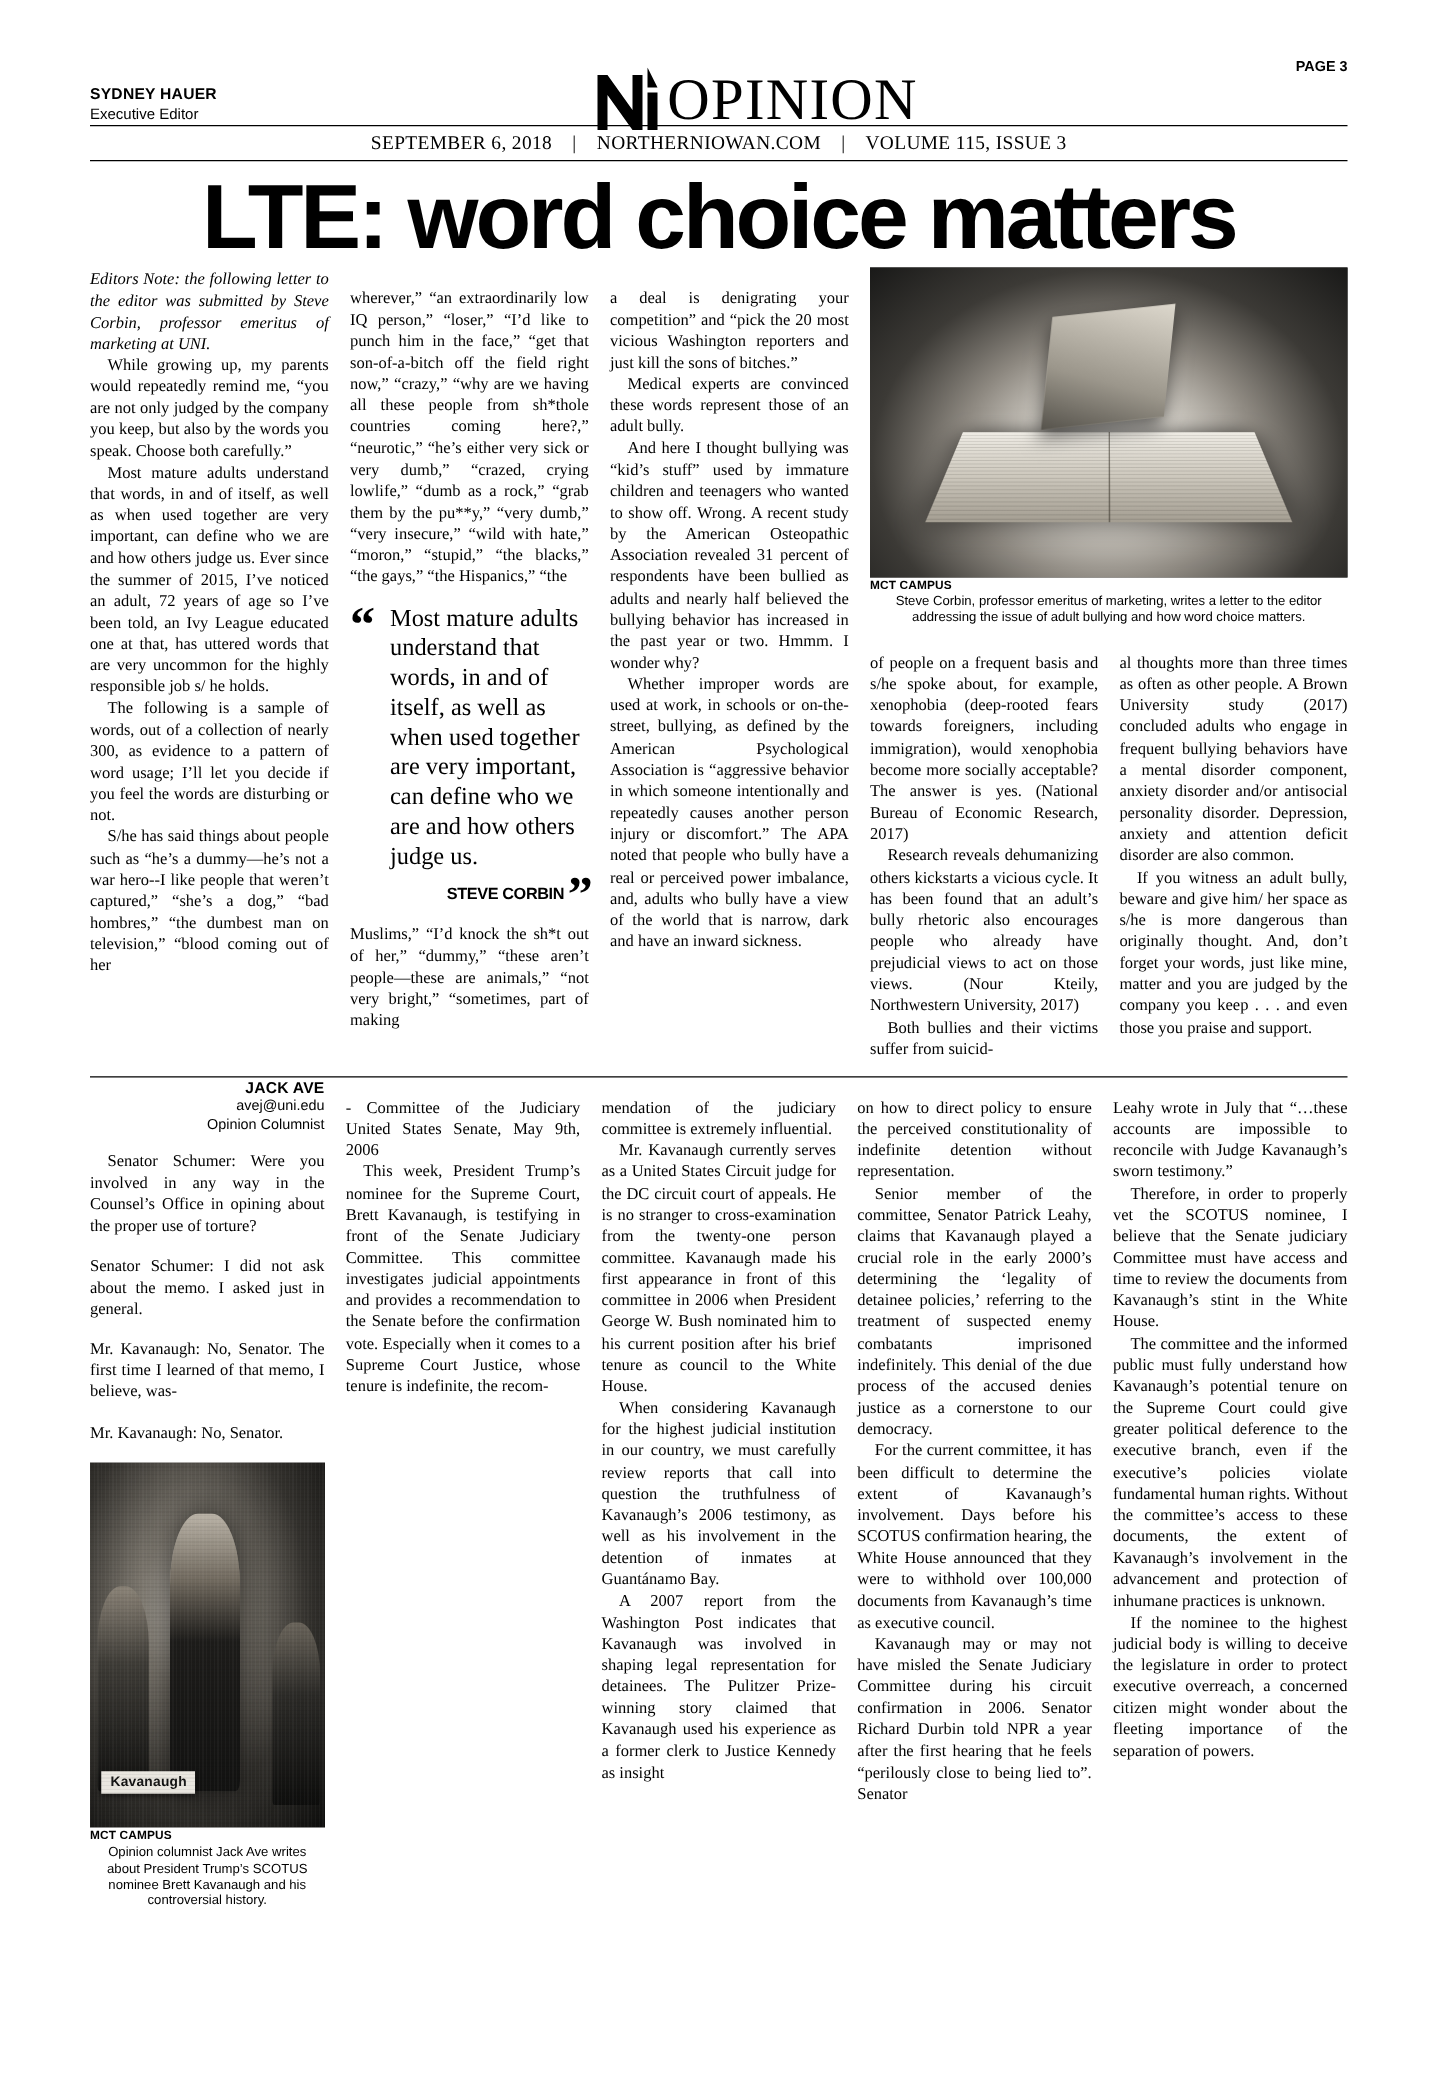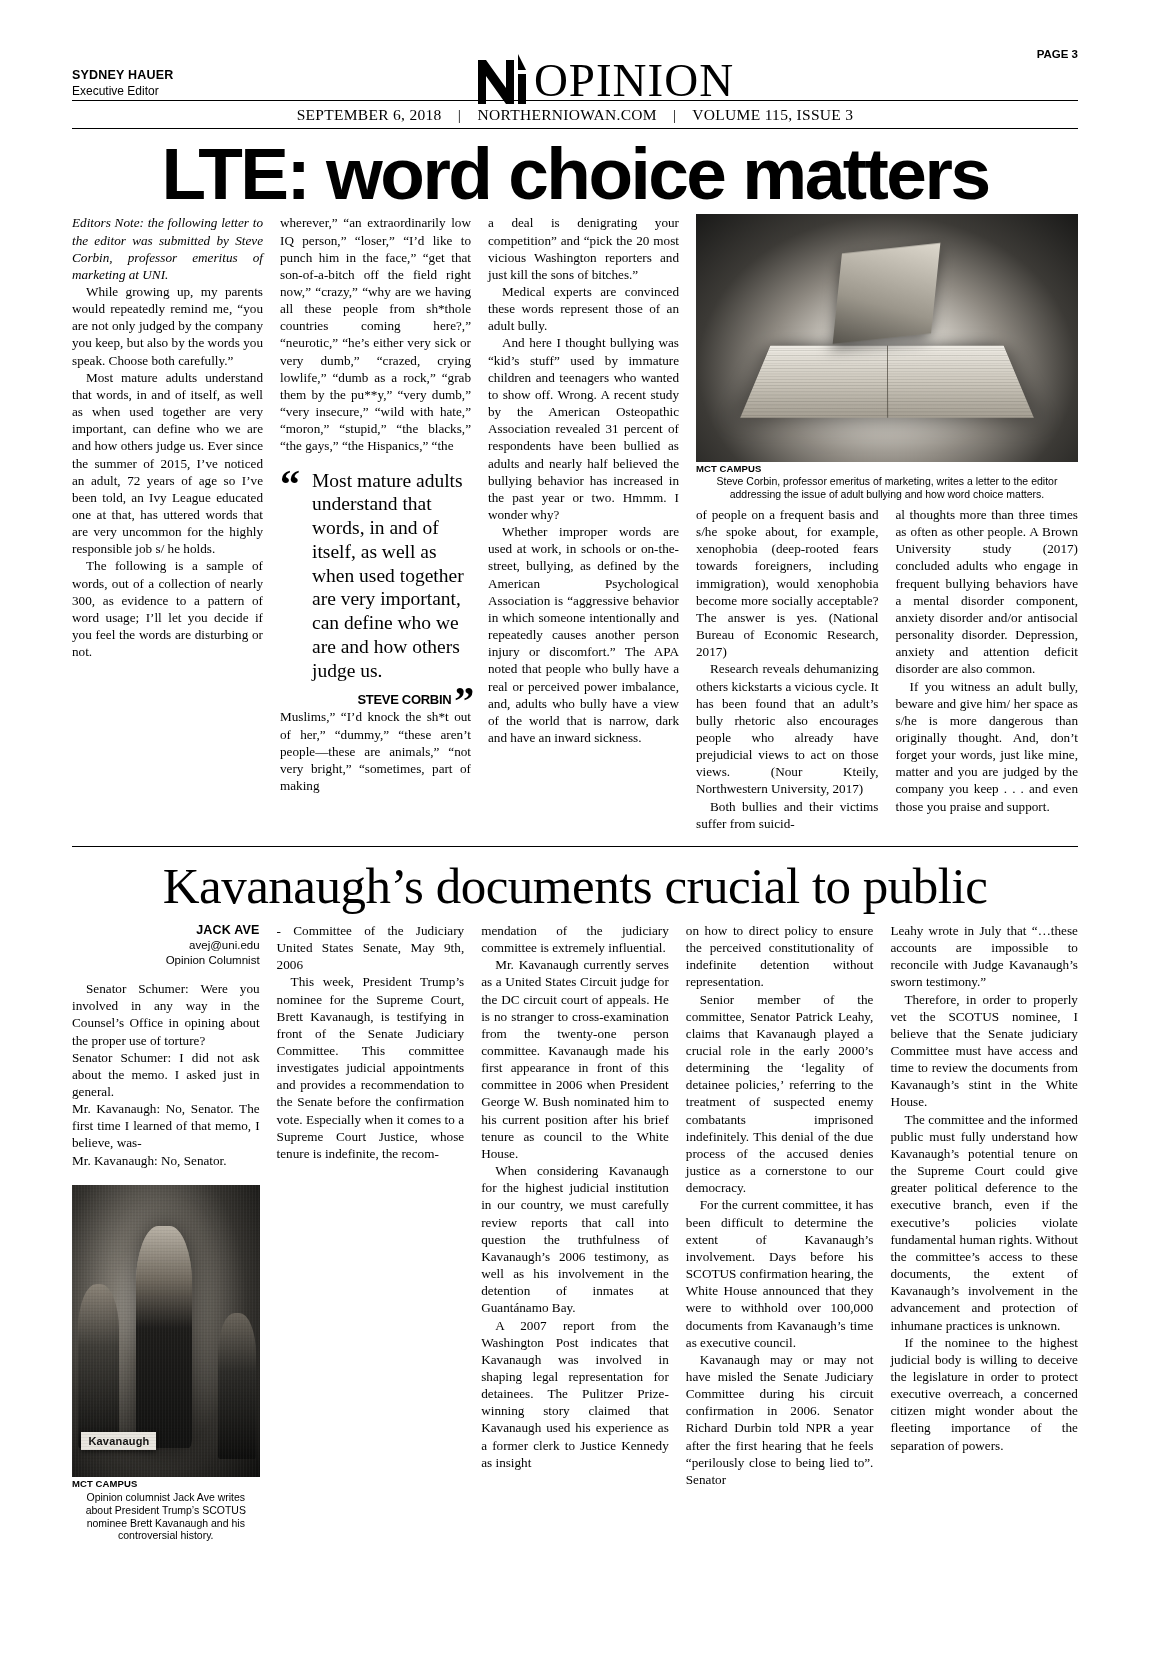--- a/index.html
+++ b/index.html
@@ -126,21 +126,21 @@
     flex: 1 1 0;
     font-size: 13.2px;
     line-height: 1.30;
     text-align: justify;
     hyphens: auto;
   }
   .col p {
     margin: 0;
     text-indent: 14px;
   }
-  .col p.noindent { text-indent: 0; }
+  .col p.noindent { text-indent: 0; margin-top: 15px; }
   .col p.italic { font-style: italic; text-indent: 0; }
 
   
   .pullquote {
     margin: 14px 0 8px 0;
     font-size: 19.5px;
     line-height: 1.22;
     text-align: left;
     position: relative;
     padding-left: 32px;
@@ -351,20 +351,21 @@
 
   <div class="headline-lte">LTE: word choice matters</div>
 
   <div class="cols">
 
     <div class="col">
       <p class="italic">Editors Note: the following letter to the editor was submitted by Steve Corbin, professor emeritus of marketing at UNI.</p>
       <p>While growing up, my parents would repeatedly remind me, “you are not only judged by the company you keep, but also by the words you speak. Choose both carefully.”</p>
       <p>Most mature adults understand that words, in and of itself, as well as when used together are very important, can define who we are and how others judge us. Ever since the summer of 2015, I’ve noticed an adult, 72 years of age so I’ve been told, an Ivy League educated one at that, has uttered words that are very uncommon for the highly responsible job s/ he holds.</p>
       <p>The following is a sample of words, out of a collection of nearly 300, as evidence to a pattern of word usage; I’ll let you decide if you feel the words are disturbing or not.</p>
+      <p>S/he has said things about people such as “he’s a dummy—he’s not a war hero--I like people that weren’t captured,” “she’s a dog,” “bad hombres,” “the dumbest man on television,” “blood coming out of her</p>
     </div>
 
     <div class="col">
       <p class="noindent">wherever,” “an extraordinarily low IQ person,” “loser,” “I’d like to punch him in the face,” “get that son-of-a-bitch off the field right now,” “crazy,” “why are we having all these people from sh*thole countries coming here?,” “neurotic,” “he’s either very sick or very dumb,” “crazed, crying lowlife,” “dumb as a rock,” “grab them by the pu**y,” “very dumb,” “very insecure,” “wild with hate,” “moron,” “stupid,” “the blacks,” “the gays,” “the Hispanics,” “the</p>
       <div class="pullquote">
         <span class="openq">“</span>
         <span>Most mature adults understand that words, in and of itself, as well as when used together are very important, can define who we are and how others judge us.</span>
       </div>
       <div class="pq-attrib">
         <span>STEVE CORBIN</span><span class="closeq">”</span>
@@ -399,21 +400,20 @@
         <div class="col">
           <p class="noindent">al thoughts more than three times as often as other people. A Brown University study (2017) concluded adults who engage in frequent bullying behaviors have a mental disorder component, anxiety disorder and/or antisocial personality disorder. Depression, anxiety and attention deficit disorder are also common.</p>
           <p>If you witness an adult bully, beware and give him/ her space as s/he is more dangerous than originally thought. And, don’t forget your words, just like mine, matter and you are judged by the company you keep . . . and even those you praise and support.</p>
         </div>
       </div>
     </div>
   </div>
 
   <div class="divider"></div>
 
-  <div class="headline-kav">Kavanaugh’s documents crucial to public</div>
 
   <div class="cols">
 
     <div class="col">
       <div class="byline">
         <div class="name">JACK AVE</div>
         <div class="email">avej@uni.edu</div>
         <div class="role">Opinion Columnist</div>
       </div>
       <p>Senator Schumer: Were you involved in any way in the Counsel’s Office in opining about the proper use of torture?</p>

